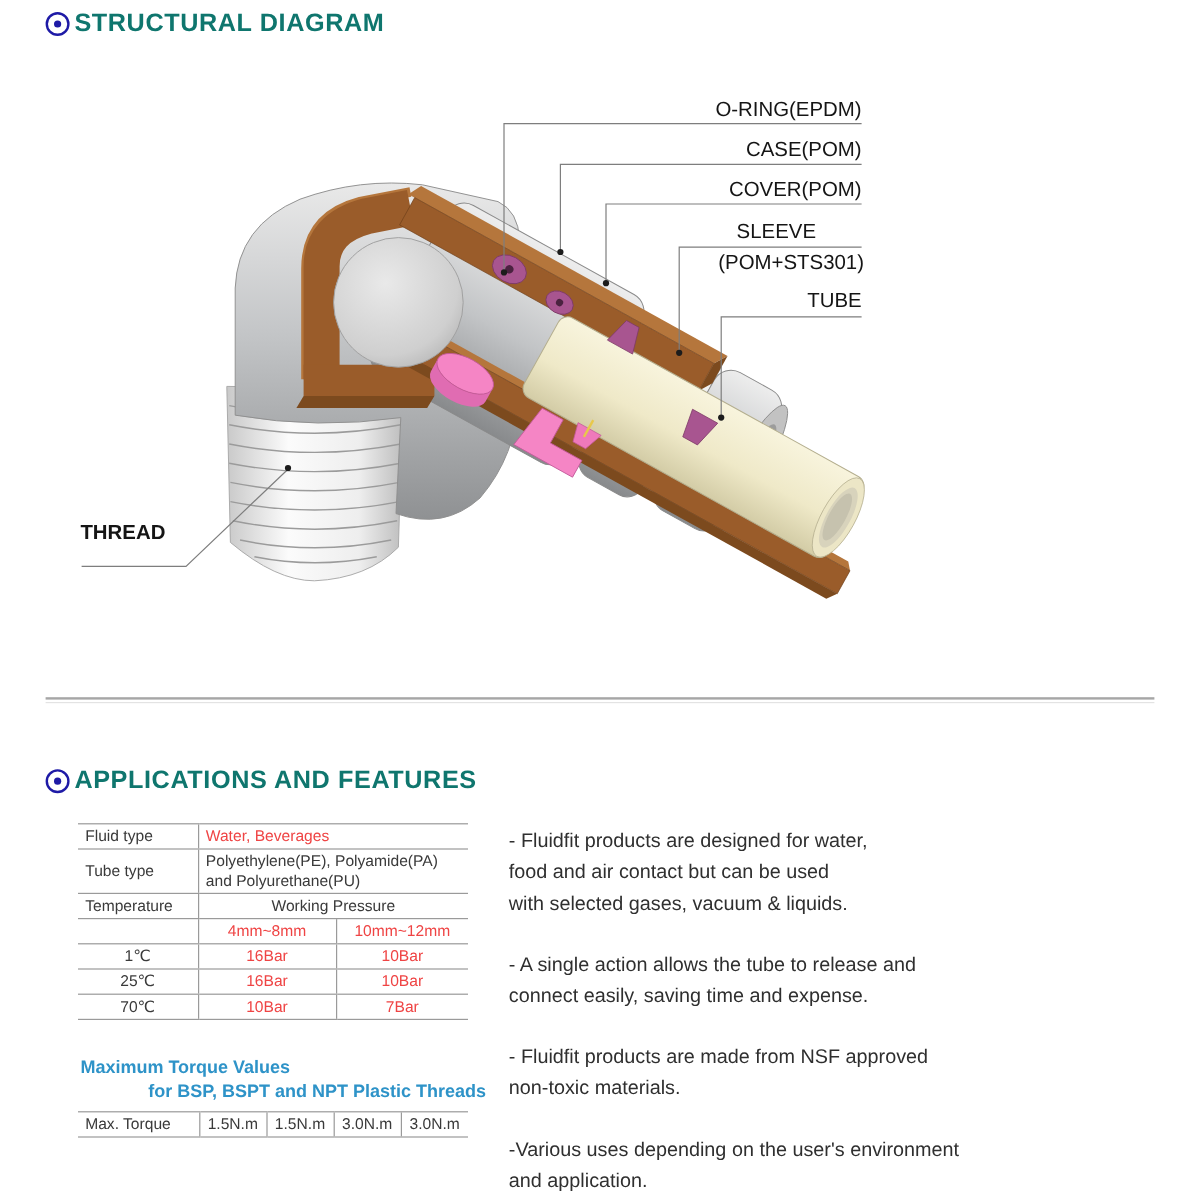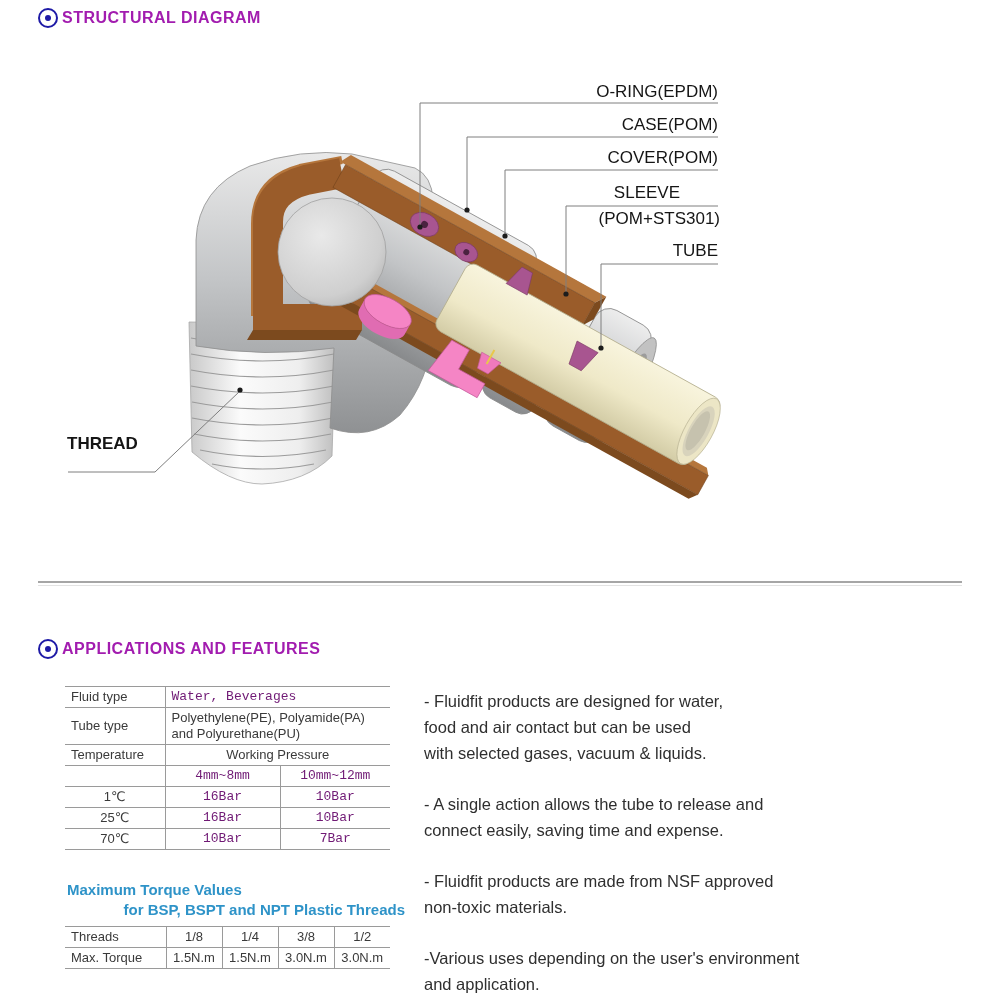--- a/index.html
+++ b/index.html
@@ -1,21 +1,21 @@
 <!DOCTYPE html>
 <html><head>
 <meta charset="utf-8">
 <style>
   html,body{margin:0;padding:0;background:#fff;}
   #page{position:relative;width:1000px;height:1000px;background:#ffffff;overflow:hidden;
         font-family:"Liberation Sans","DejaVu Sans",sans-serif;color:#222;}
 
   
   .sec-head{position:absolute;display:flex;align-items:center;gap:4px;
-            color:#a21caf;font-size:16px;font-weight:bold;letter-spacing:0.5px;}
+            color:#0f766e;font-size:21px;font-weight:bold;letter-spacing:0.5px;}
   .bullseye{display:inline-flex;align-items:center;justify-content:center;
             width:16px;height:16px;border:2.5px solid #1e1aa6;border-radius:50%;flex:0 0 auto;}
   .bullseye::after{content:"";width:6px;height:6px;background:#1e1aa6;border-radius:50%;}
 
   
   .dlabel{position:absolute;font-size:17px;color:#151515;white-space:nowrap;line-height:20px;}
   .dlabel.ralign{text-align:right;}
 
   #diagram-svg{position:absolute;left:0;top:0;}
 
@@ -24,21 +24,21 @@
            border-top:2px solid #a6a6a6;border-bottom:1px solid #e3e3e3;}
 
   
   .tbl-title{color:#2e93c8;font-size:15px;font-weight:bold;margin:0 0 5px 2px;line-height:20px;}
   table.datatbl{border-collapse:collapse;table-layout:fixed;width:325px;font-size:13px;color:#3a3a3a;}
   table.datatbl td{border-top:1px solid #9a9a9a;border-bottom:1px solid #9a9a9a;
                    padding:2px 6px;line-height:16px;vertical-align:middle;}
   td.sep{border-left:1px solid #9a9a9a;}
   td.lbl{padding-left:8px;}
   td.center{text-align:center;}
-  .blue{color:#701a75;font-family:Liberation Mono, monospace;}
+  .blue{color:#ef4444;}
   .pre{white-space:pre-line;}
 
   #spec-block{position:absolute;left:65px;top:686px;width:340px;}
   #torque-block{position:absolute;left:65px;top:880px;width:340px;}
   #torque-block .tbl-title{margin-bottom:0;}
 
   
   #features{position:absolute;left:424px;top:688px;width:530px;font-size:16.5px;
             color:#2f2f2f;line-height:26px;}
   #features p{margin:0 0 25px 0;white-space:pre-line;}
@@ -233,27 +233,20 @@
     <p class="tbl-title" style="margin-bottom:6px;text-align:right;">for BSP, BSPT and NPT Plastic Threads</p>
     <table class="datatbl">
       <colgroup>
           <col style="width:101px">
           <col style="width:56px">
           <col style="width:56px">
           <col style="width:56px">
           <col style="width:56px">
         </colgroup>
       <tbody>
-          <tr>
-        <td class="lbl">Threads</td>
-        <td class="sep center">1/8</td>
-        <td class="sep center">1/4</td>
-        <td class="sep center">3/8</td>
-        <td class="sep center">1/2</td>
-      </tr>
       <tr>
         <td class="lbl">Max. Torque</td>
         <td class="sep center">1.5N.m</td>
         <td class="sep center">1.5N.m</td>
         <td class="sep center">3.0N.m</td>
         <td class="sep center">3.0N.m</td>
       </tr>
     </tbody>
       </table>
   </div>

